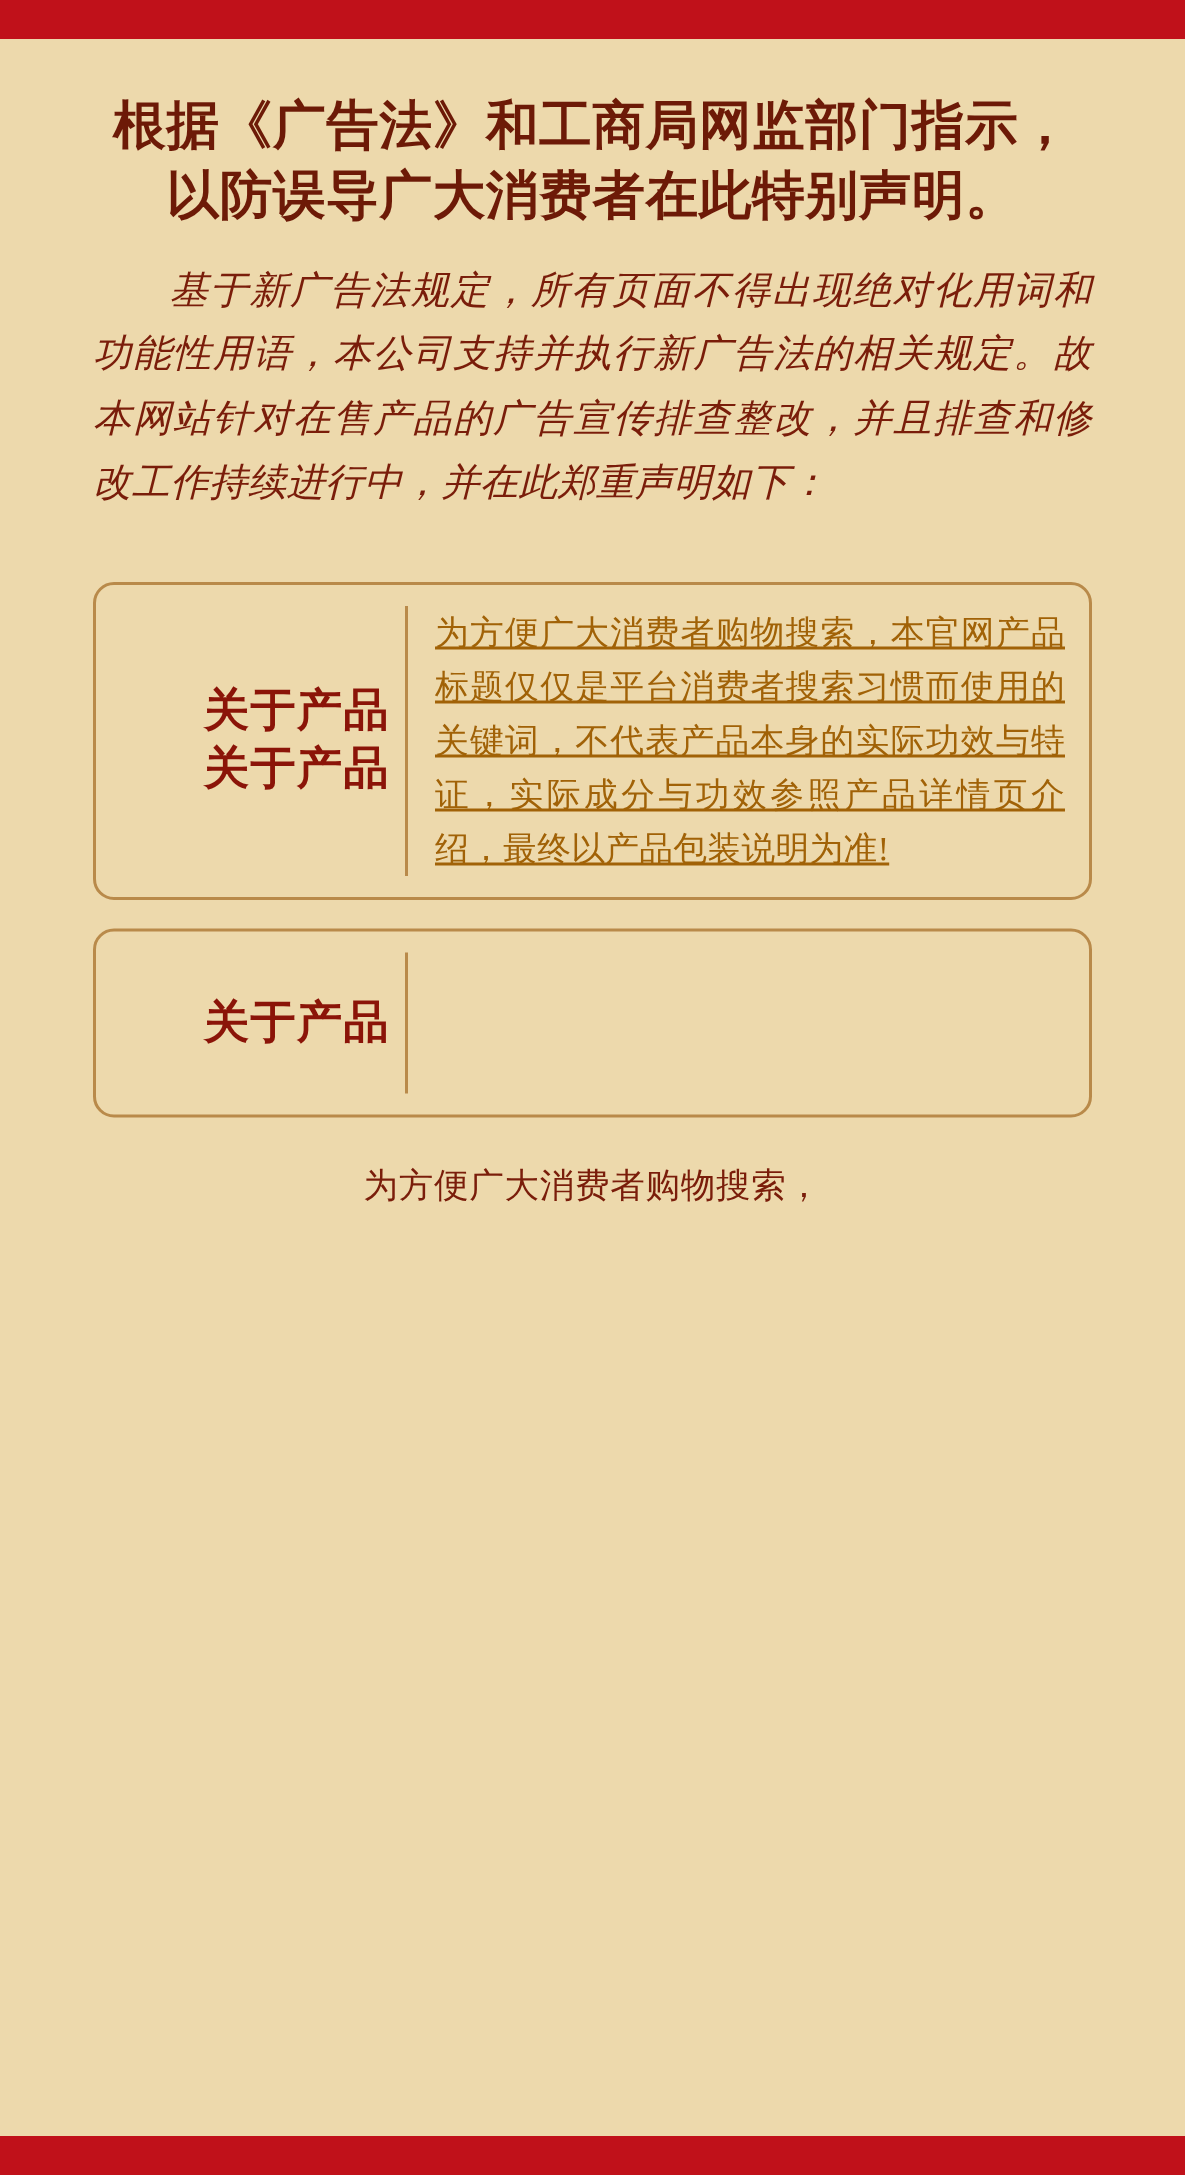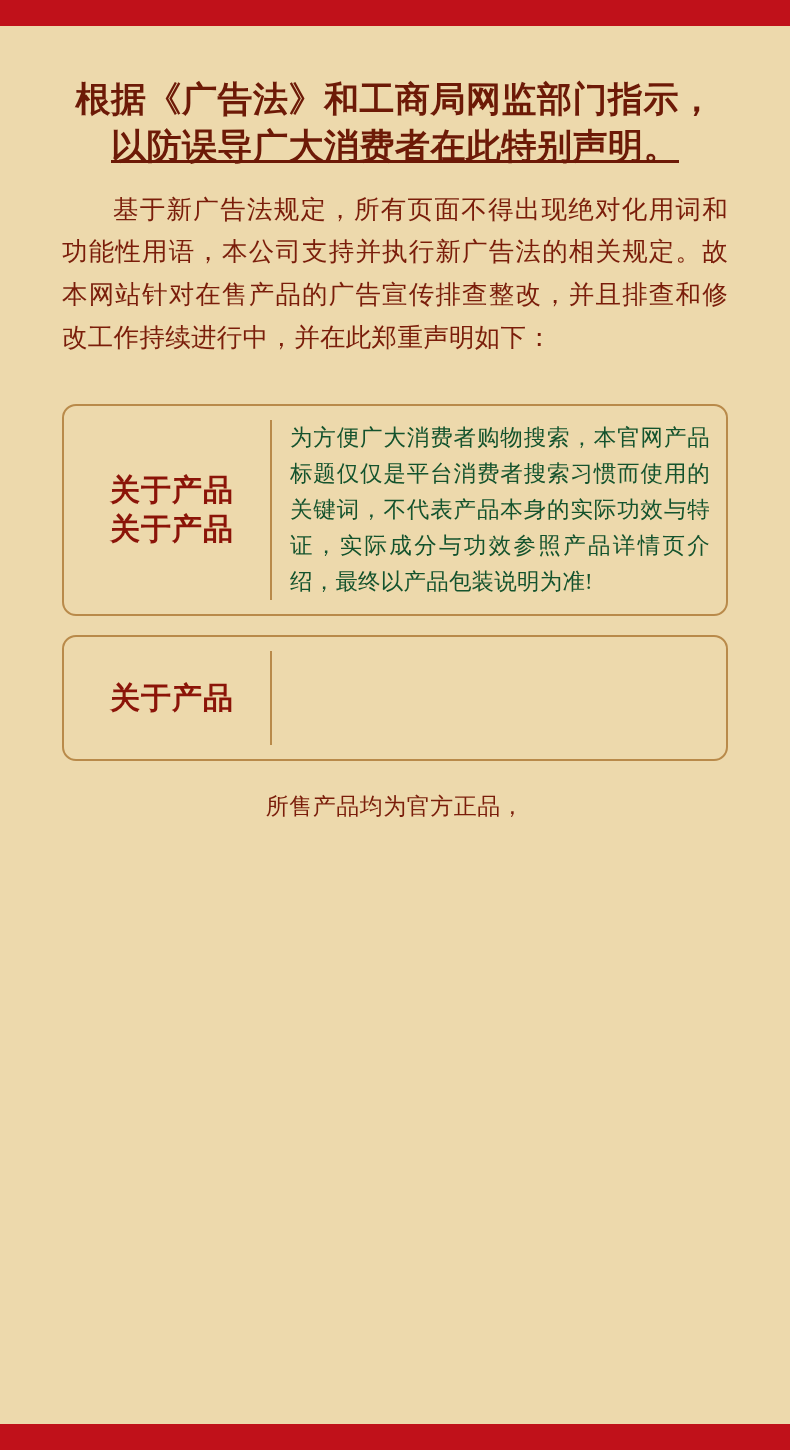--- a/index.html
+++ b/index.html
@@ -40,34 +40,34 @@
     padding: 34px 62px 0 62px;
     box-sizing: border-box;
   }
   .headline {
     text-align: center;
     font-weight: bold;
     font-size: 35px;
     line-height: 1.35;
     color: #6d1a07;
     letter-spacing: 0.5px;
-    margin: 16px 0 18px 0;
+    margin: 0 0 18px 0;
   }
   .headline .l2 {
     display: block;
-    text-decoration: underline;
   }
   .para {
     font-size: 25.5px;
     line-height: 1.68;
     color: #7a1d0a;
     text-align: justify;
     text-indent: 2em;
     margin: 0 0 6px 0;
     letter-spacing: 0.3px;
+    font-style: italic;
   }
   .para.second {
     margin-top: 28px;
   }
   .cards {
     margin-top: 44px;
     display: flex;
     flex-direction: column;
     gap: 19px;
   }
@@ -78,40 +78,41 @@
     align-items: stretch;
     padding: 14px 16px 14px 10px;
     box-sizing: border-box;
     min-height: 150px;
   }
   .card-title {
     flex: 0 0 176px;
     display: flex;
     flex-direction: column;
     justify-content: center;
-    align-items: center;
+    align-items: flex-end;
     font-weight: bold;
     font-size: 30px;
     line-height: 1.28;
     color: #8b1408;
     border-right: 2px solid #b98a4a;
     padding: 0 10px;
     text-align: center;
     letter-spacing: 1px;
   }
   .card-body {
     flex: 1 1 auto;
     padding-left: 18px;
     display: flex;
     align-items: center;
     font-size: 22.5px;
     line-height: 1.6;
-    color: #14532d;
+    color: #a16207;
     text-align: justify;
     letter-spacing: 0.2px;
+    text-decoration: underline;
   }
   .card.compact {
     min-height: 126px;
   }
   .footer-note {
     margin-top: 28px;
     text-align: center;
     font-size: 23px;
     line-height: 1.55;
     color: #7a1d0a;
@@ -150,19 +151,19 @@
       <div class="card compact">
         <div class="card-title">
           <span>关于产品</span>
         </div>
       </div>
 
 
     </div>
 
     <div class="footer-note">
-      <span>所售产品均为官方正品，</span>
+      <span>为方便广大消费者购物搜索，</span>
     </div>
 
   </div>
 
   <div class="bar-bottom"></div>
 </div>
 
 </body></html>

